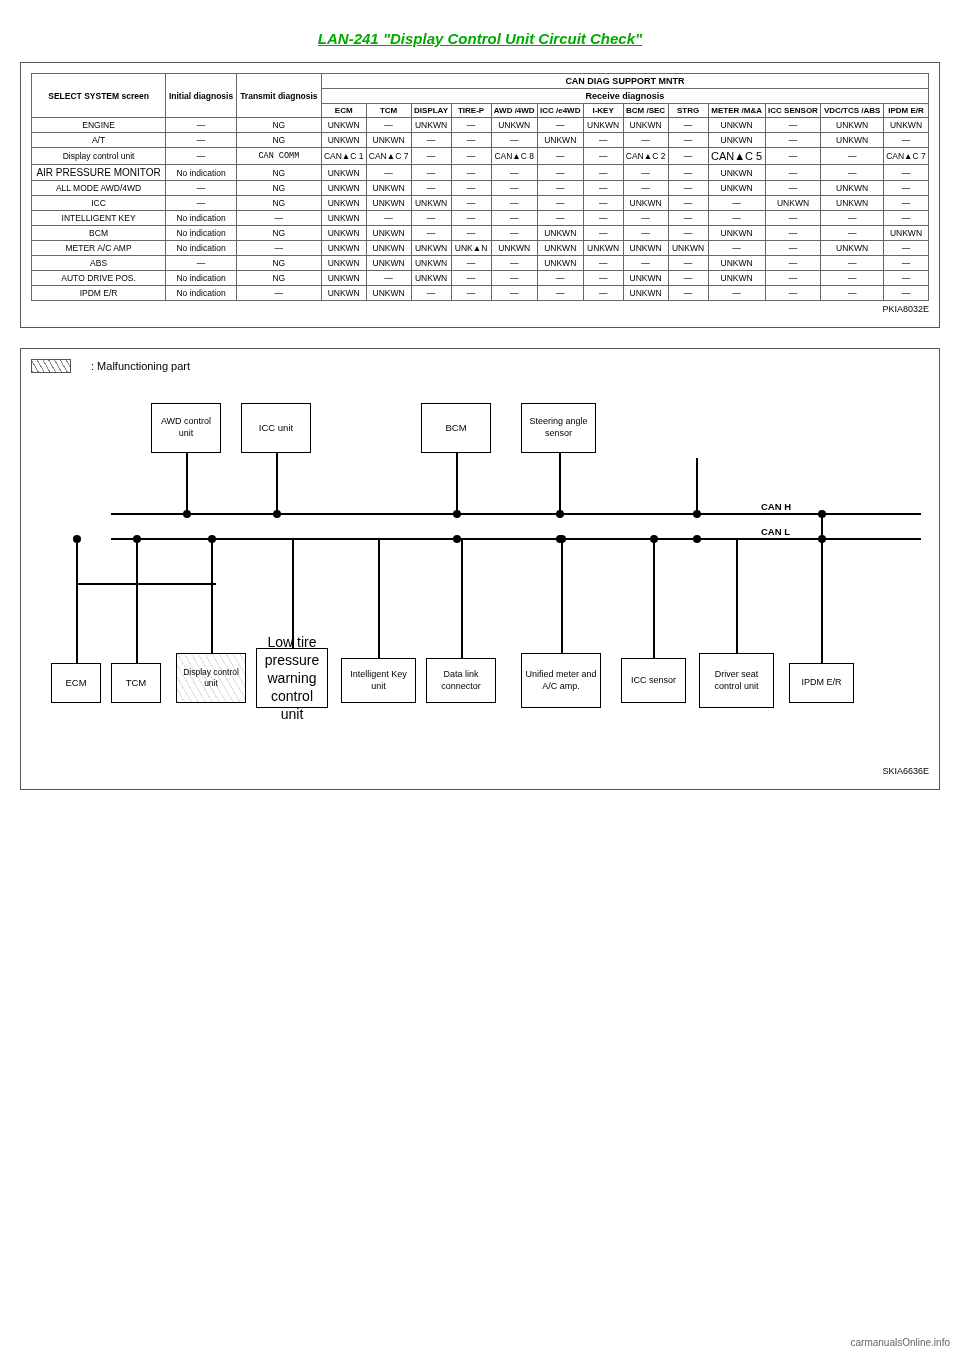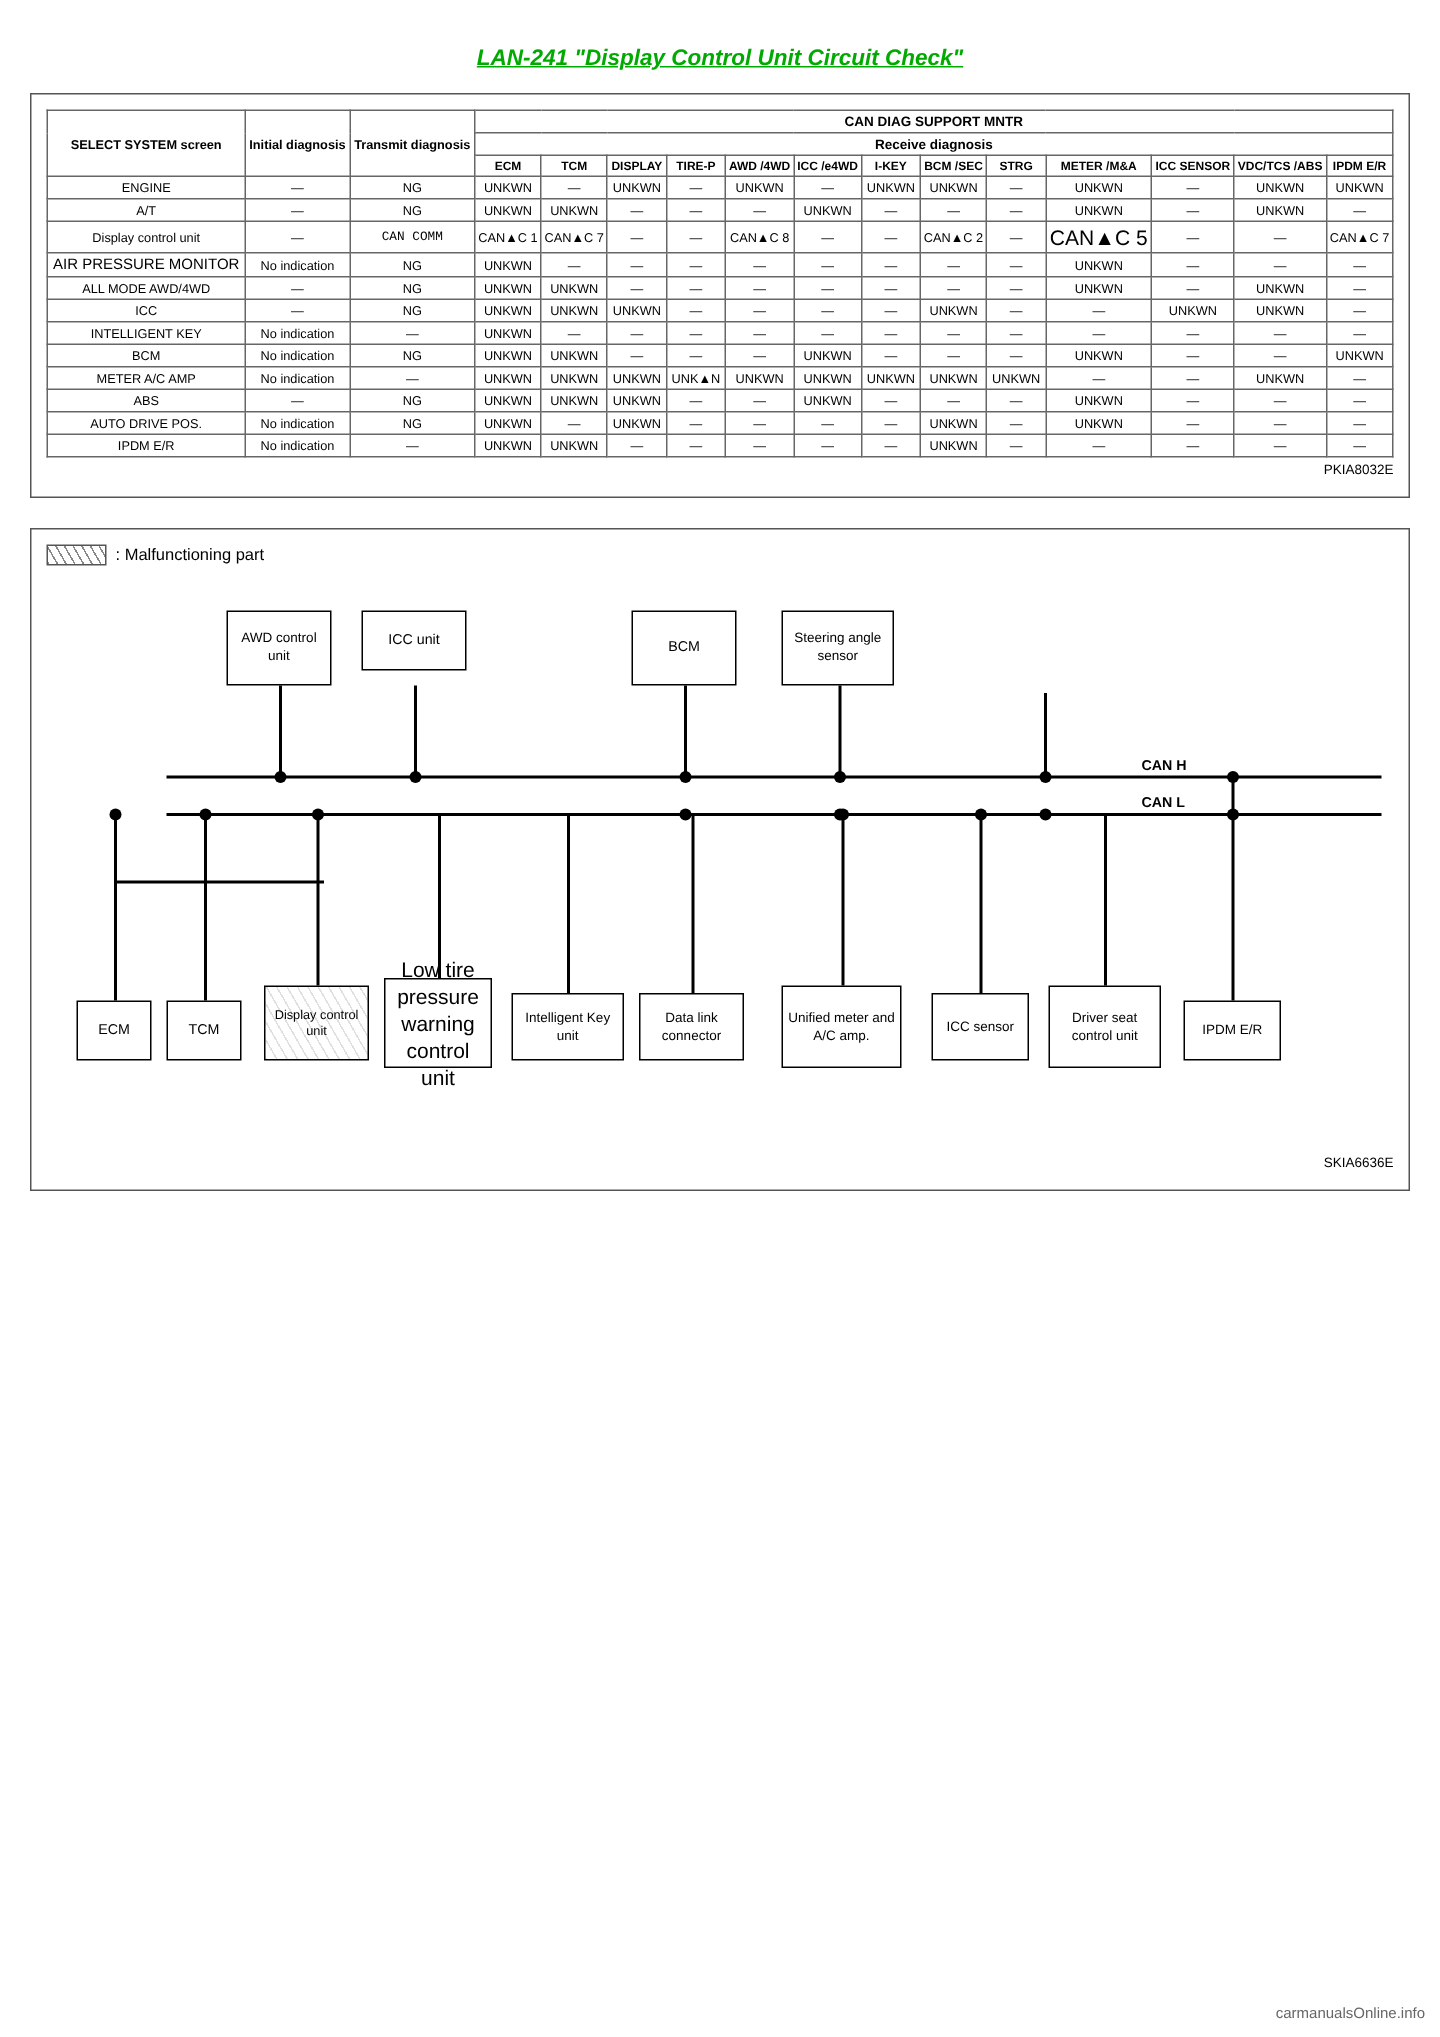--- a/index.html
+++ b/index.html
@@ -72,21 +72,21 @@
       padding: 10px;
       background: #fff;
       position: relative;
     }
 
     .malfunctioning-legend {
       font-size: 11px;
       margin-bottom: 10px;
       display: flex;
       align-items: center;
-      gap: 6px;
+      gap: 20px;
     }
 
     .hatched-box {
       width: 40px;
       height: 14px;
       background: repeating-linear-gradient(
         60deg,
         #888,
         #888 1px,
         transparent 1px,
@@ -230,21 +230,21 @@
           <td style="font-size: 8.5px; font-family: Liberation Mono, monospace;">CAN COMM</td>
           <td style="font-size: 8.5px;">CAN▲C 1</td>
           <td style="font-size: 8.5px;">CAN▲C 7</td>
           <td style="font-size: 8.5px;">—</td>
           <td style="font-size: 8.5px;">—</td>
           <td style="font-size: 8.5px;">CAN▲C 8</td>
           <td style="font-size: 8.5px;">—</td>
           <td style="font-size: 8.5px;">—</td>
           <td style="font-size: 8.5px;">CAN▲C 2</td>
           <td style="font-size: 8.5px;">—</td>
-          <td style="font-size: 14px;">CAN▲C 5</td>
+          <td style="font-size: 11px;">CAN▲C 5</td>
           <td style="font-size: 8.5px;">—</td>
           <td style="font-size: 8.5px;">—</td>
           <td style="font-size: 8.5px;">CAN▲C 7</td>
         </tr>
         <tr>
           <td style="font-size: 10px;">AIR PRESSURE MONITOR</td>
           <td style="font-size: 8.5px;">No indication</td>
           <td style="font-size: 8.5px;">NG</td>
           <td style="font-size: 8.5px;">UNKWN</td>
           <td style="font-size: 8.5px;">—</td>
@@ -414,21 +414,21 @@
     <span class="hatched-box"></span>
     <span>: Malfunctioning part</span>
   </div>
 
   <div class="diagram-area">
 
     <div class="component-box" style="left:120px; top:20px; width:70px; height:50px; font-size:9px;">
       <span>AWD control unit</span>
     </div>
 
-    <div class="component-box" style="left:210px; top:20px; width:70px; height:40px;">
+    <div class="component-box" style="left:210px; top:20px; width:70px; height:50px;">
       <span>ICC unit</span>
     </div>
 
     <div class="component-box" style="left:390px; top:20px; width:70px; height:50px;">
       <span>BCM</span>
     </div>
 
     <div class="component-box" style="left:490px; top:20px; width:75px; height:50px; font-size:9px;">
       <span>Steering angle sensor</span>
     </div>

